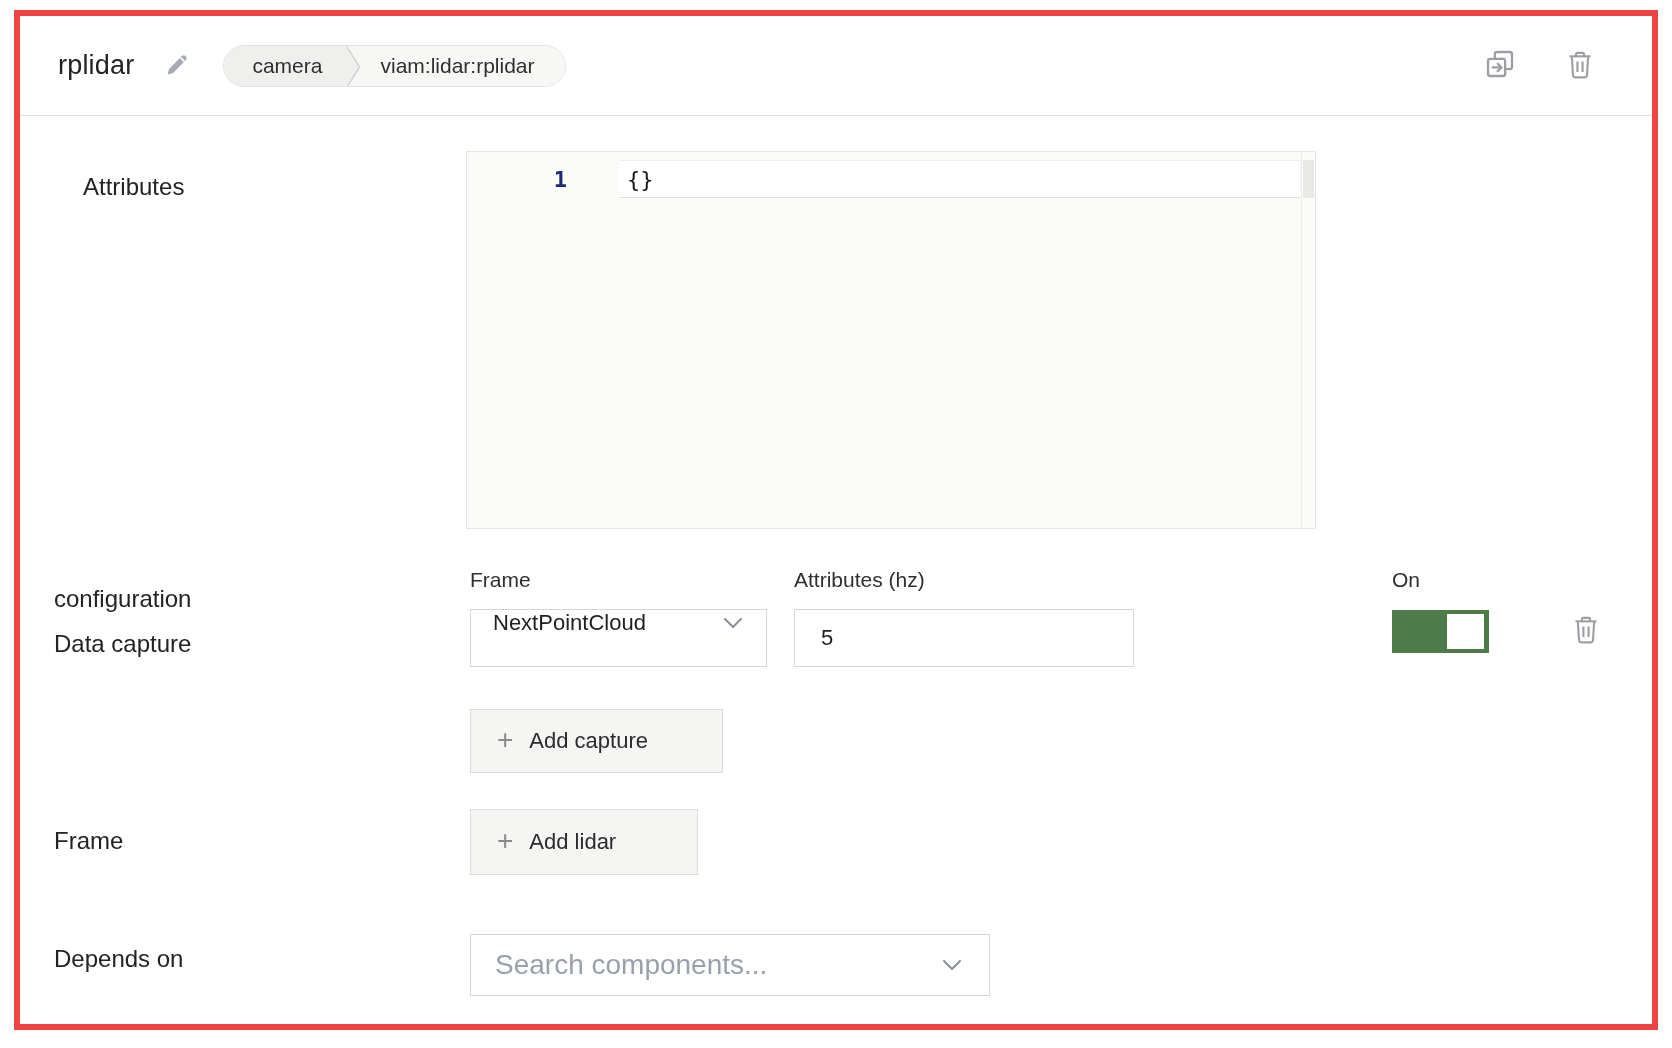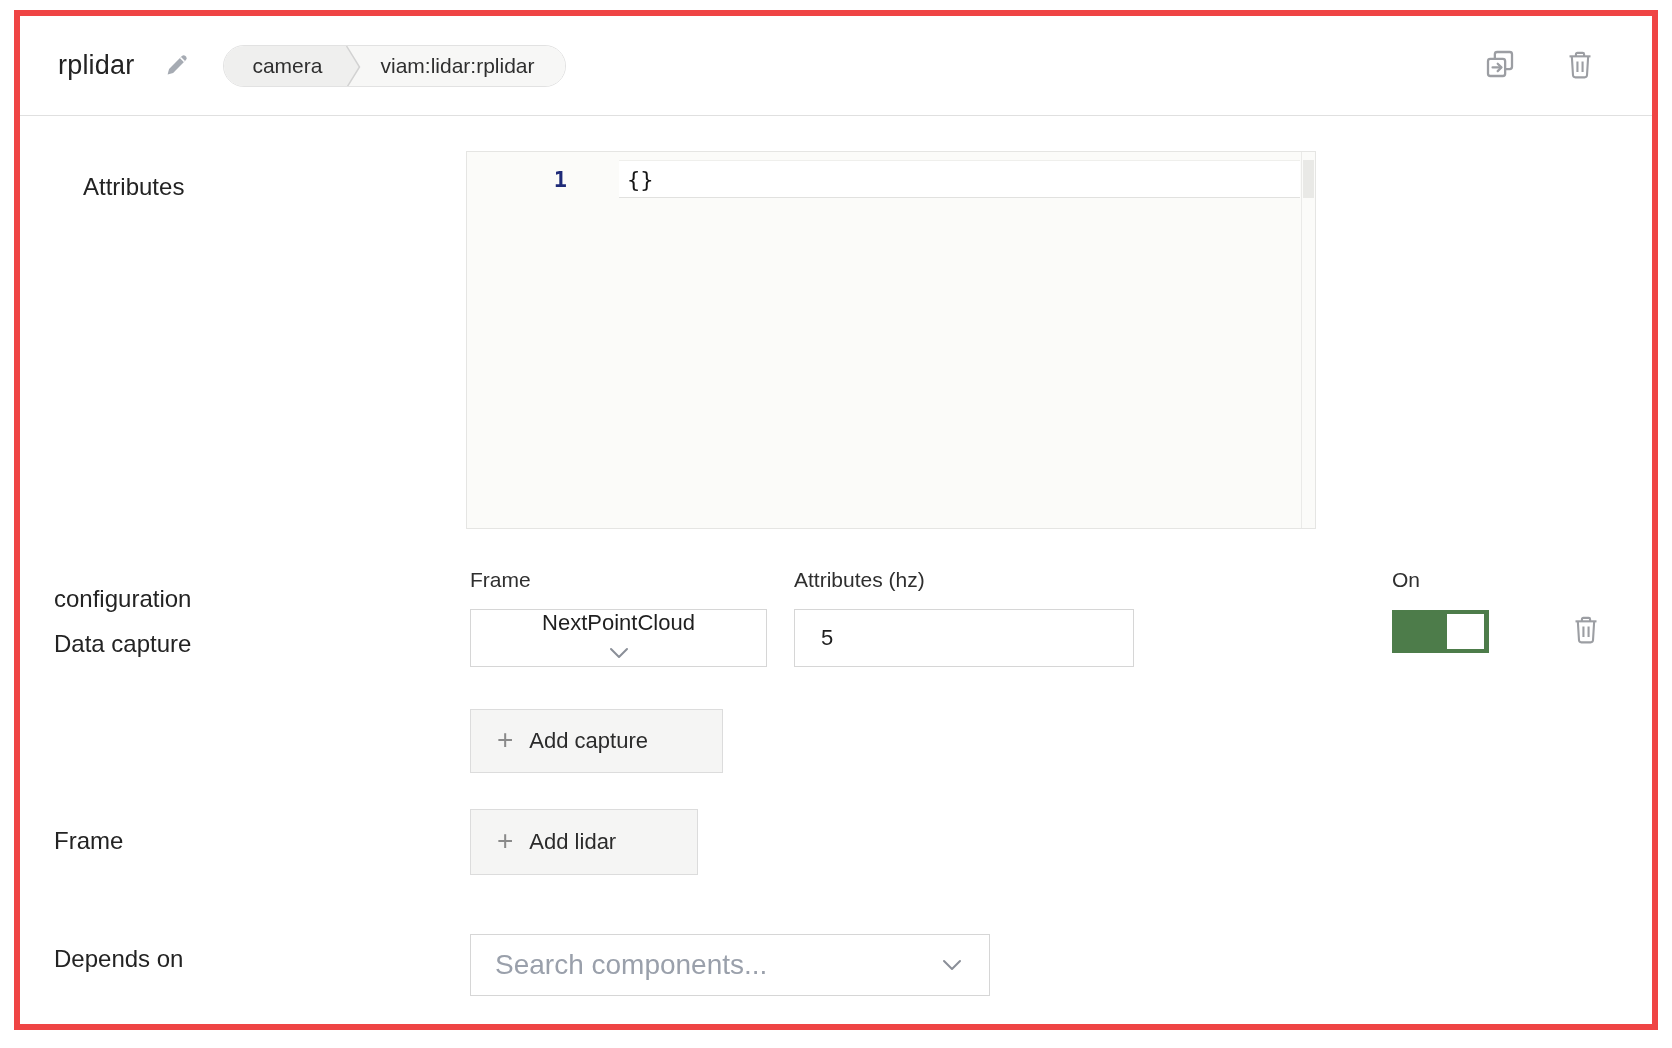--- a/index.html
+++ b/index.html
@@ -41,22 +41,22 @@
   .editor .active-line { position:absolute; left:152px; right:15px; top:8px; height:38px;
             background:#ffffff; border-top:1px solid #efefec; border-bottom:1px solid #e1e1df;
             line-height:38px; padding-left:8px; color:#161616; }
   .editor .scrollbar { position:absolute; top:0; right:0; width:14px; height:100%;
             border-left:1px solid #eaeae8; }
   .editor .scroll-thumb { position:absolute; top:8px; left:1px; right:1px; height:38px;
             background:#e9e9e6; }
 
   
   .box { border:1px solid #d6d6d6; background:#ffffff; font-size:22px; color:#1f1f1f; }
-  .select { display:flex; align-items:center; justify-content:space-between;
-            padding:0 22px; cursor:pointer;flex-direction:column; }
+  .select { display:flex; align-items:flex-start; justify-content:space-between;
+            padding:0 22px; cursor:pointer; }
   .text-input { padding:0 26px; outline:none; width:100%; height:100%;
             border:1px solid #d6d6d6; font-size:22px; color:#1f1f1f;
             font-family:"Liberation Sans","DejaVu Sans",sans-serif; }
   .combo { display:flex; align-items:center; }
   .combo input { border:none; outline:none; flex:1; height:100%; padding:0 24px;
             font-size:28px; color:#1f1f1f; background:transparent;
             font-family:"Liberation Sans","DejaVu Sans",sans-serif; }
   .combo input::placeholder { color:#9aa0ab; opacity:1; }
   .combo .chev { padding-right:26px; display:flex; align-items:center; cursor:pointer; }
 

